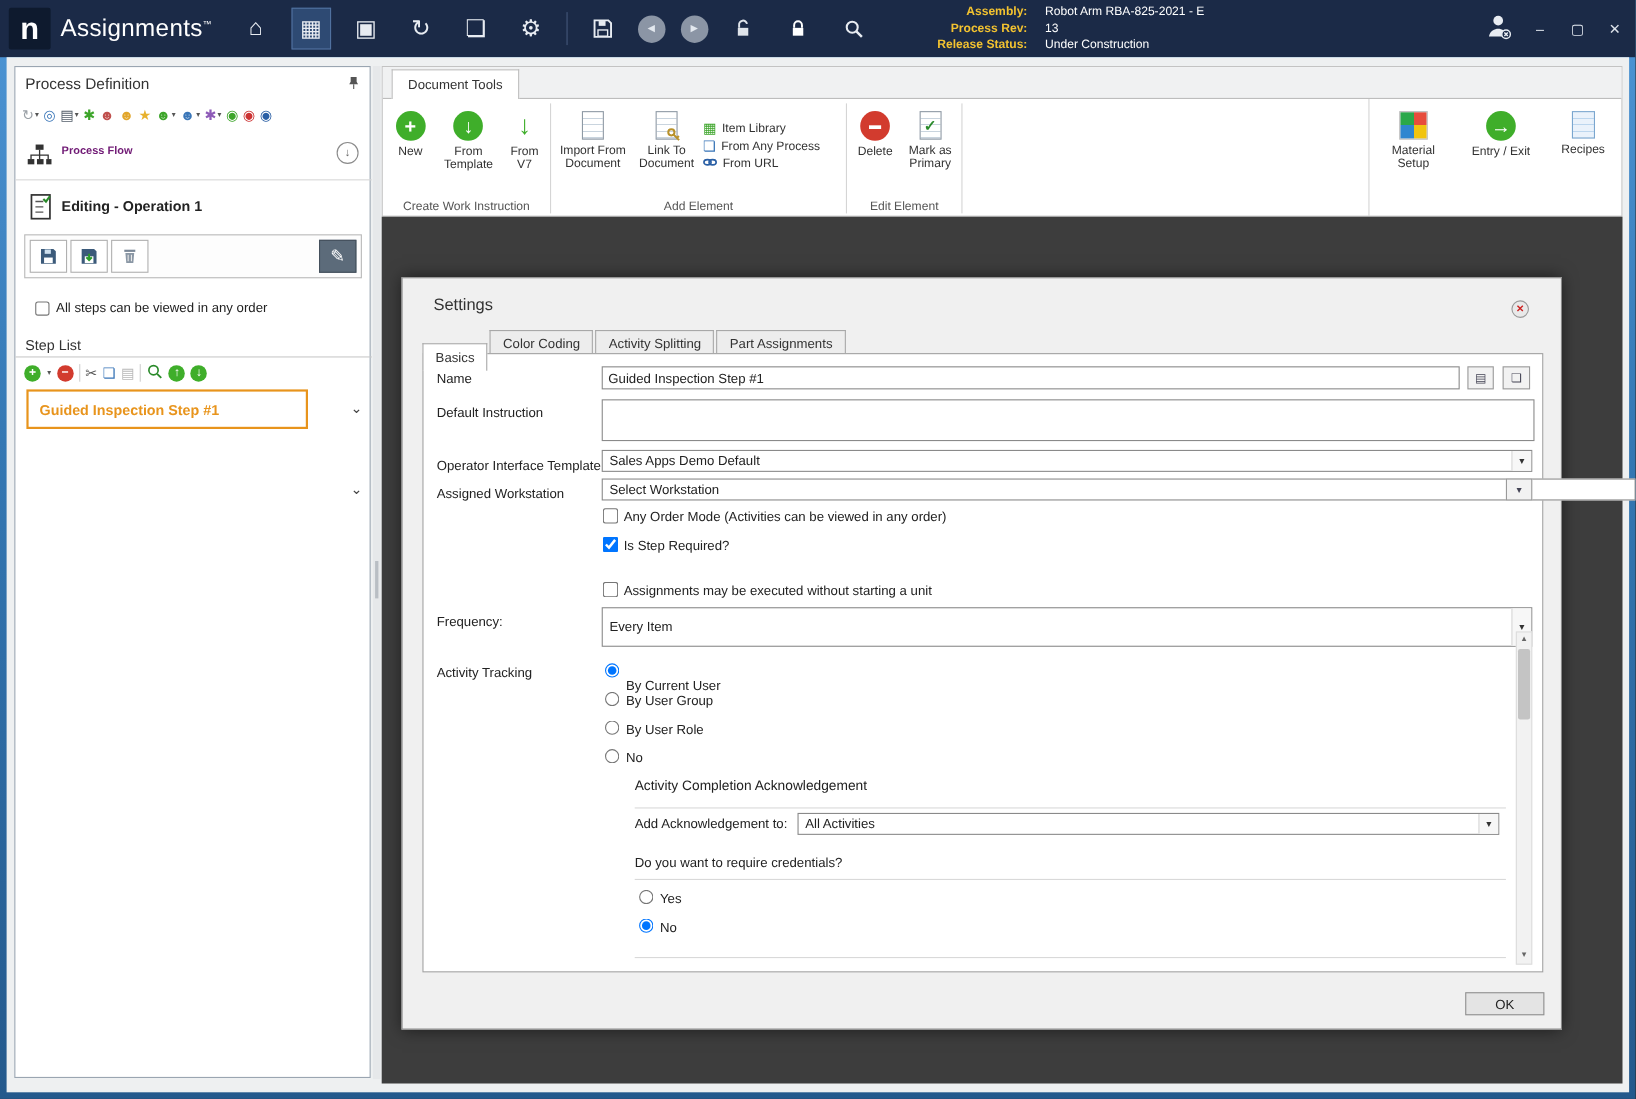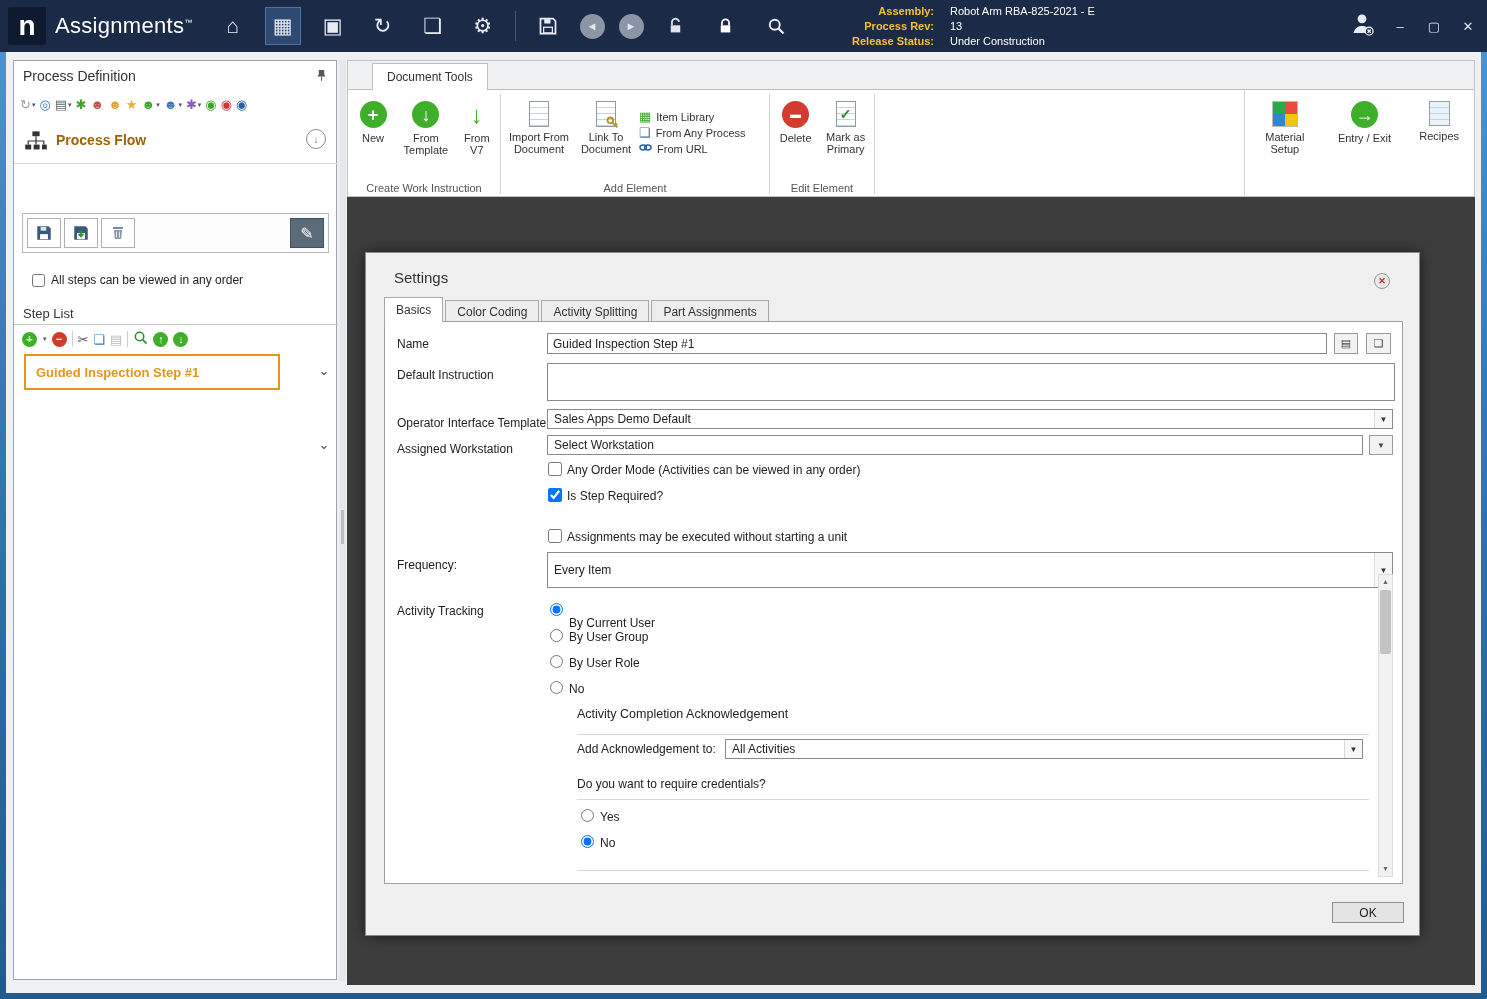--- a/index.html
+++ b/index.html
@@ -35,21 +35,21 @@
 
   
   #sidebar { position:absolute; left:13px; top:60px; width:324px; height:920px; background:#fff;
              border:1px solid #9aa5b1; font-size:12px; color:#222; }
   .sb-title { position:absolute; left:9px; top:7px; font-size:14px; color:#333; }
   .sb-pin { position:absolute; right:8px; top:8px; }
   .sb-toolbar { position:absolute; left:6px; top:33px; display:flex; align-items:center; gap:4px; height:20px; }
   .sb-ti { font-size:13px; line-height:1; display:inline-flex; align-items:center; }
   .caret { font-size:7px; color:#555; margin-left:1px; }
   .pf-row { position:absolute; left:0; top:62px; width:324px; height:36px; }
-  .pf-label { position:absolute; left:42px; top:9px; font-size:14px; font-weight:bold; color:#a16207; }
+  .pf-label { position:absolute; left:42px; top:9px; font-size:10px; font-weight:bold; color:#701a75; }
   .circle-down { position:absolute; right:12px; top:6px; width:20px; height:20px; border:1px solid #8a8a8a;
                  border-radius:50%; color:#666; font-size:10px; display:flex; align-items:center; justify-content:center; }
   .sb-divider { position:absolute; left:0; width:324px; height:1px; background:#d8d8d8; }
   .edit-row { position:absolute; left:0; top:112px; width:324px; height:30px; }
   .edit-label { position:absolute; left:42px; top:7px; font-size:13px; font-weight:bold; color:#222; }
   .sb-buttonbar { position:absolute; left:8px; top:152px; width:307px; height:40px; border:1px solid #b8b8b8;
                   display:flex; align-items:center; padding:0 4px; gap:3px; background:#fdfdfd; }
   .sb-btn { width:34px; height:30px; border:1px solid #b0b0b0; background:#fff; display:flex;
             align-items:center; justify-content:center; }
   .sb-btn.darksel { margin-left:auto; background:#5c6b7a; border-color:#44505c; color:#fff; font-size:16px; }
@@ -69,21 +69,21 @@
 
   #splitter { position:absolute; left:339px; top:60px; width:7px; height:921px; background:#e6e8ea; }
   #splitter .handle { position:absolute; left:2px; top:450px; width:3px; height:34px; background:#b9bec4; }
 
   
   #ribbon { position:absolute; left:347px; top:60px; width:1128px; height:137px; background:#fff;
             border:1px solid #c3c3c3; }
   .tabstrip { position:absolute; left:0; top:0; width:100%; height:29px; background:#f0f1f2; border-bottom:1px solid #bdbdbd; }
   .ribbon-tab { position:absolute; left:8px; top:2px; height:27px; padding:0 14px; background:#fff;
                 border:1px solid #bdbdbd; border-bottom:none; font-size:12px; color:#333;
-                display:flex; align-items:center;margin-left:16px; }
+                display:flex; align-items:center; }
   .ribbon-body { position:absolute; left:0; top:29px; width:100%; height:108px; display:flex; }
   .rgroup { display:flex; flex-direction:column; padding:0 4px; }
   .ritems { flex:1; display:flex; align-items:flex-start; padding-top:9px; gap:4px; }
   .ritem { display:flex; flex-direction:column; align-items:center; text-align:center; gap:4px; padding:2px 3px; }
   .rlbl { font-size:11px; color:#333; line-height:12px; }
   .rlabel { text-align:center; font-size:11px; color:#555; padding:3px 2px 4px; white-space:nowrap; }
   .rsep { width:1px; background:#d5d5d5; margin:4px 0; }
   .bci { width:27px; height:27px; border-radius:50%; color:#fff; display:flex; align-items:center;
          justify-content:center; font-size:18px; font-weight:bold; line-height:1; }
   .bci.green { background:#3fae2a; } .bci.red { background:#d23b2e; font-size:11px; }
@@ -106,21 +106,21 @@
   
   #dialog { position:absolute; left:365px; top:252px; width:1055px; height:684px; background:#f0f0f0;
             border:1px solid #8a8a8a; box-shadow:0 0 14px rgba(0,0,0,.55); font-size:12px; color:#222; }
   .dlg-title { position:absolute; left:28px; top:16px; font-size:15px; color:#333; }
   .dlg-close { position:absolute; left:1008px; top:20px; width:16px; height:16px; border-radius:50%;
                background:#e9e9e9; border:1px solid #999; color:#c22; font-size:9px; font-weight:bold;
                display:flex; align-items:center; justify-content:center; }
   .dlg-tabs { position:absolute; left:18px; top:44px; height:25px; display:flex; }
   .dlg-tab { padding:0 11px; font-size:12px; color:#333; background:#ededed; border:1px solid #a8a8a8;
              border-bottom:none; display:flex; align-items:center; margin-right:2px; height:22px; margin-top:3px; }
-  .dlg-tab.active { background:#fff; height:25px; margin-top:0; position:relative; z-index:2; }
+  .dlg-tab.active { background:#fff; height:25px; margin-top:15px; position:relative; z-index:2; }
   .dlg-panel { position:absolute; left:18px; top:68px; width:1019px; height:563px; background:#fff;
                border:1px solid #a0a0a0; z-index:1; }
   .flabel { position:absolute; font-size:12px; color:#222; }
   .ftext-input { position:absolute; border:1px solid #8a8a8a; background:#fff; font-size:12px; color:#222;
                  padding:0 5px; font-family:"Liberation Sans", sans-serif; }
   .fbtn { position:absolute; border:1px solid #9a9a9a; background:#f2f2f2; font-size:11px; color:#445;
           display:flex; align-items:center; justify-content:center; }
   .combo { position:absolute; display:flex; align-items:center; background:#fff; border:1px solid #8a8a8a;
            font-size:12px; color:#222; padding-left:6px; }
   .combo .arrow { margin-left:auto; width:18px; height:100%; display:flex; align-items:center; justify-content:center;
@@ -260,20 +260,30 @@
             <rect x="8" y="13" width="5" height="4" fill="#333"></rect>
             <rect x="15" y="13" width="4" height="4" fill="#333"></rect>
             <path d="M10 6v4M3.5 13v-3h13v3M10 10v3" fill="none" stroke="#333"></path>
           </svg>
       </span>
       <span class="pf-label">Process Flow</span>
       <span class="circle-down">↓</span>
     </div>
     <div class="sb-divider" style="top:102px"></div>
 
+    <div class="edit-row">
+      <span class="abs" style="left:12px; top:3px">
+        <svg width="22" height="24" viewBox="0 0 18 20">
+            <rect x="2" y="1" width="14" height="18" fill="#fff" stroke="#333" stroke-width="1.3"></rect>
+            <path d="M5 6h6M5 10h6M5 14h6" stroke="#555"></path>
+            <path d="M11 4l2 2 3-4" fill="none" stroke="#2a8a2a" stroke-width="1.6"></path>
+          </svg>
+      </span>
+      <span class="edit-label">Editing - Operation 1</span>
+    </div>
 
     <div class="sb-buttonbar">
       <span class="sb-btn">
         <svg width="18" height="18" viewBox="0 0 16 16">
             <path d="M2 2h10l2 2v10H2z" fill="#3b5a7a"></path>
             <rect x="5" y="2.5" width="5" height="3.5" fill="#cfe0ee"></rect>
             <rect x="4.5" y="9" width="7" height="4.5" fill="#fff"></rect>
           </svg>
       </span>
       <span class="sb-btn">
@@ -452,21 +462,21 @@
       <span class="flabel" style="left:12px; top:46px">Default Instruction</span>
       <textarea class="ftext-input" style="left: 162px; top: 41px; width: 848px; height: 38px; resize: none;"></textarea>
 
       <span class="flabel" style="left:12px; top:94px">Operator Interface Template</span>
       <div class="combo" style="left:162px; top:87px; width:846px; height:20px">
         <span>Sales Apps Demo Default</span>
         <span class="arrow">▼</span>
       </div>
 
       <span class="flabel" style="left:12px; top:120px">Assigned Workstation</span>
-      <div class="combo" style="left:162px; top:113px; width:816px; height:20px">
+      <div class="combo" style="left:162px; top:113px; width:940px; height:20px">
         <span>Select Workstation</span>
       </div>
       <span class="fbtn" style="left:984px; top:113px; width:24px; height:20px; font-size:8px">▼</span>
 
       <input type="checkbox" class="chk" style="left: 163px; top: 140px;">
       <span class="flabel" style="left:182px; top:141px">Any Order Mode (Activities can be viewed in any order)</span>
 
       <input type="checkbox" class="chk" style="left: 163px; top: 166px;" checked="">
       <span class="flabel" style="left:182px; top:167px">Is Step Required?</span>
 

